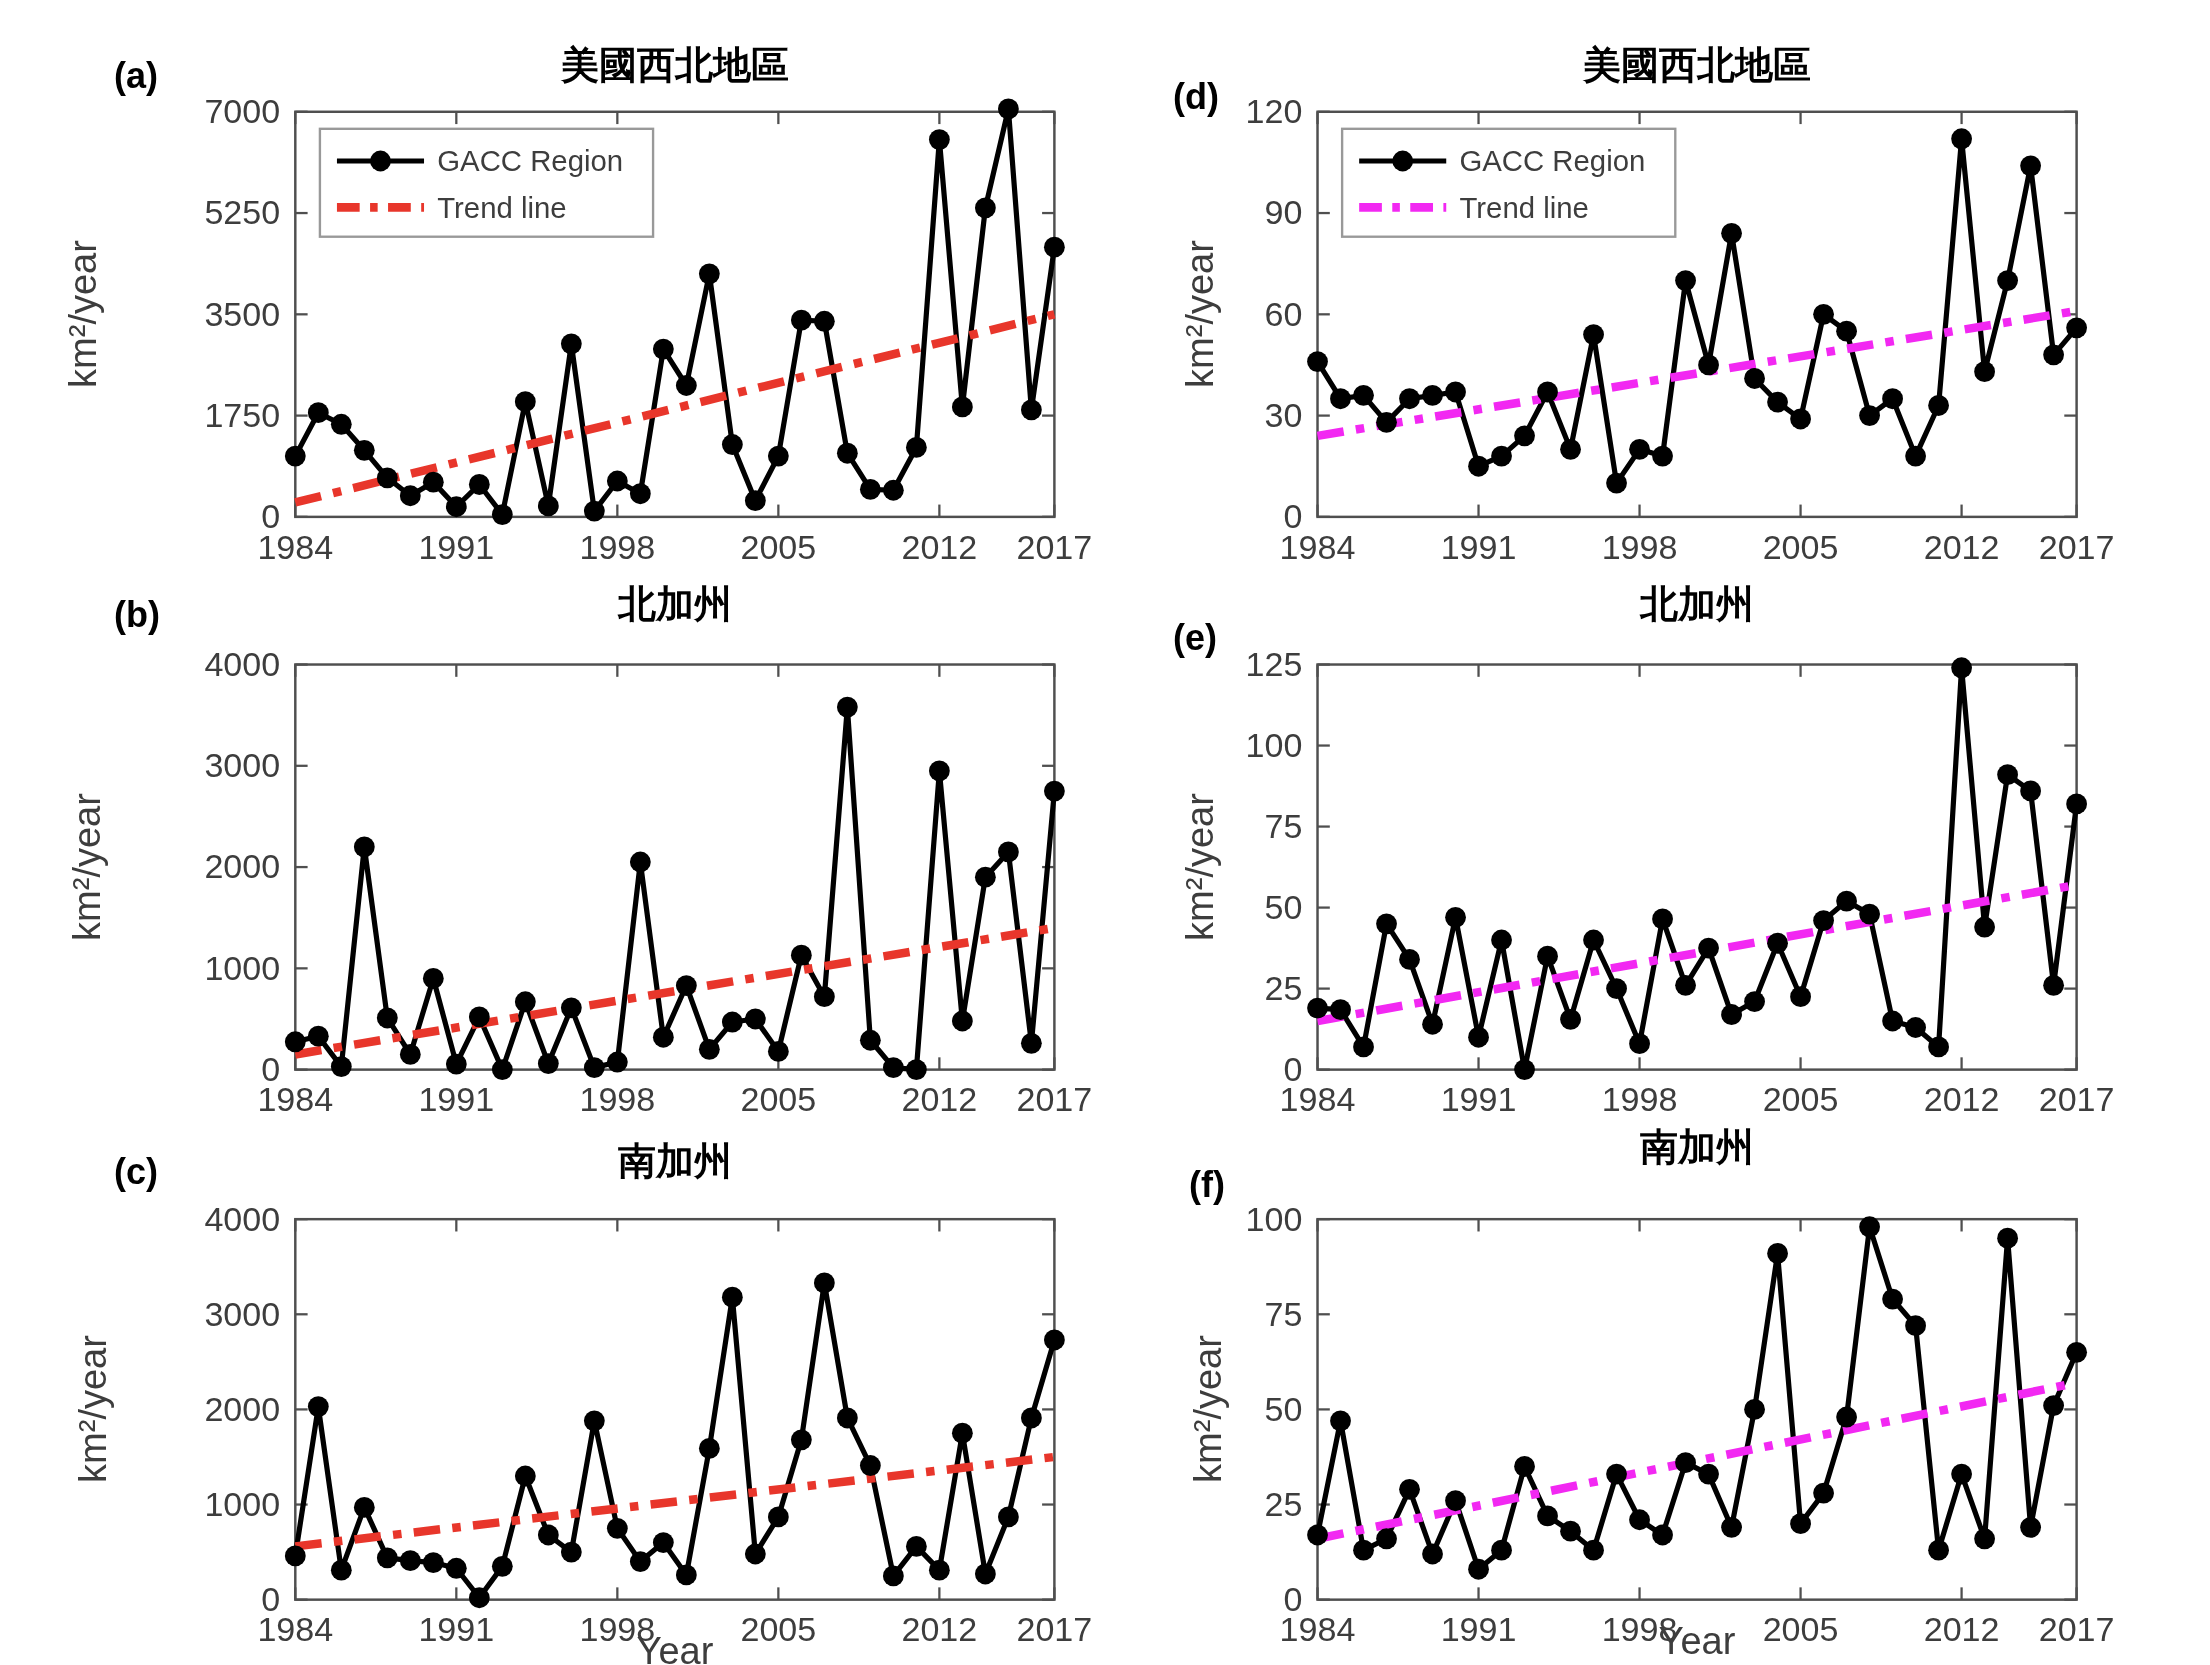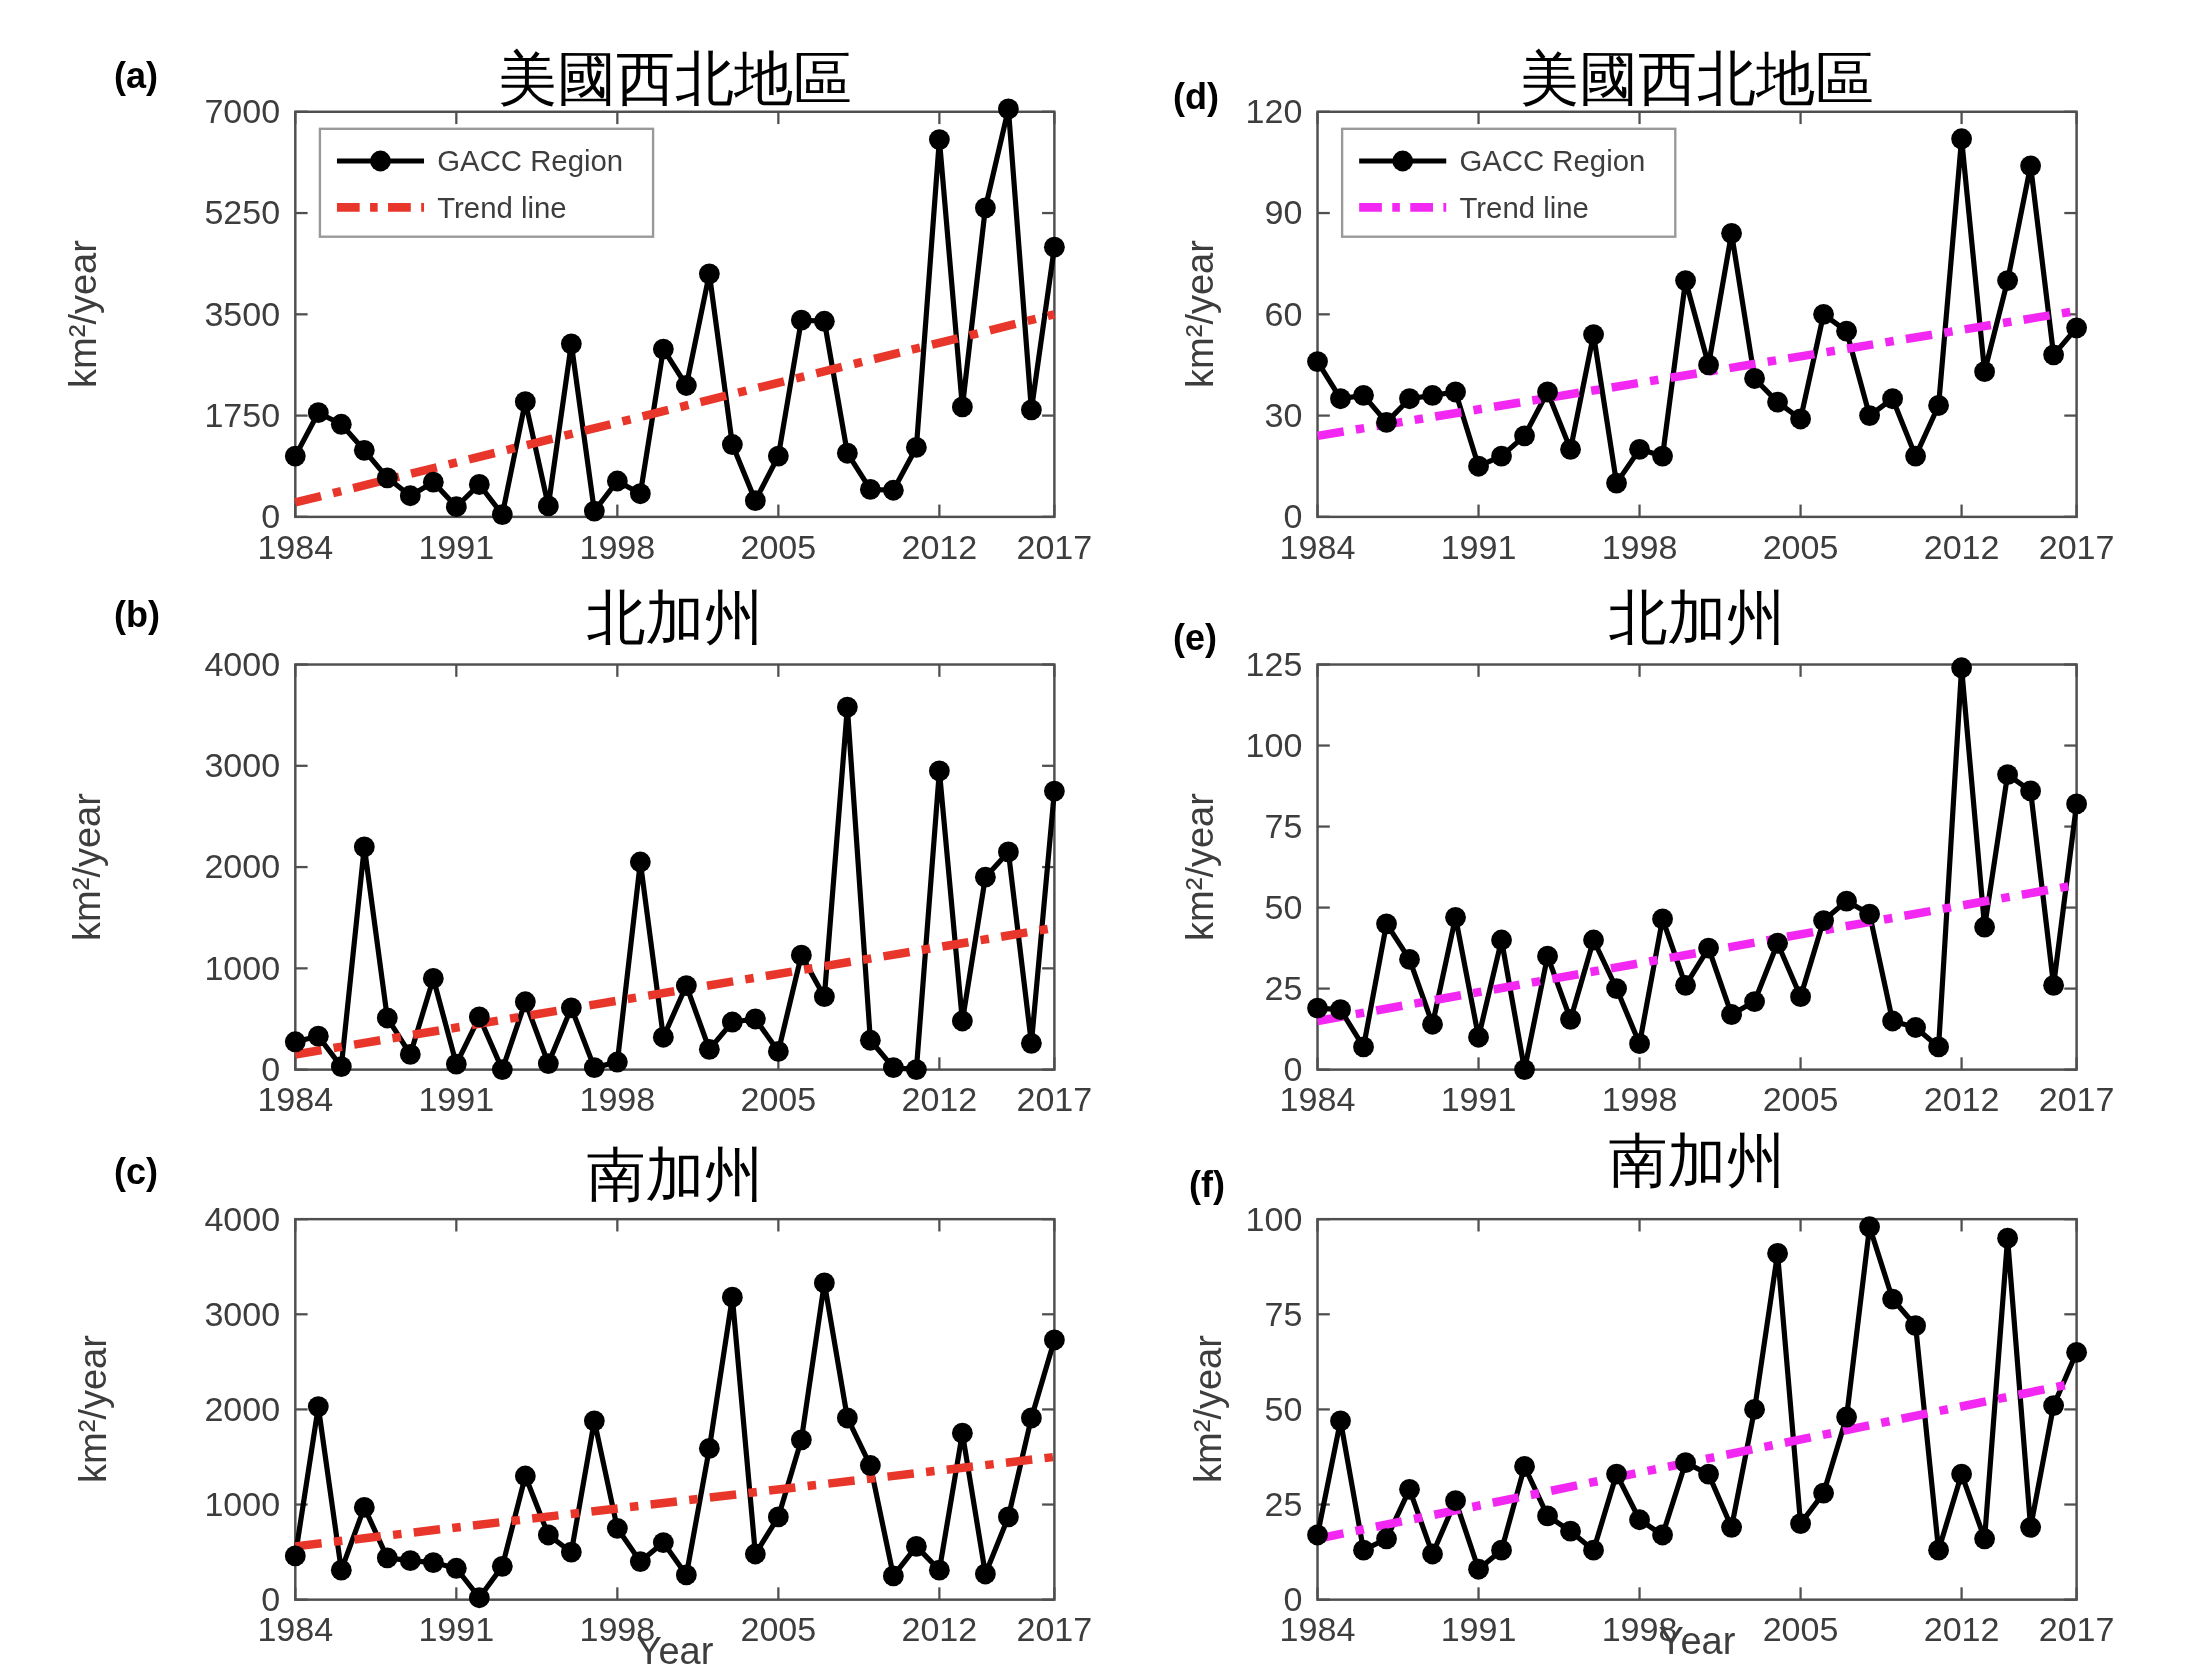--- a/index.html
+++ b/index.html
@@ -1,21 +1,21 @@
 <!DOCTYPE html>
 <html style="font-size:15px"><head>
 <meta charset="utf-8">
 <style>
   html,body{margin:0;padding:0;background:#fff;}
   #figure{position:relative;width:2211px;height:1666px;background:#ffffff;overflow:hidden;
           font-family:"Liberation Sans","DejaVu Sans",sans-serif;}
   #chart-canvas{position:absolute;left:0;top:0;}
   .panel-title{position:absolute;transform:translateX(-50%);white-space:nowrap;
-               font-family:"Liberation Serif","DejaVu Serif",serif;font-weight:400;
-               font-size:59px;color:#000;}
+               font-family:"Liberation Serif","DejaVu Serif",serif;font-weight:700;
+               font-size:38px;color:#000;}
   .panel-letter{position:absolute;font-weight:bold;font-size:36px;color:#000;}
   .ylabel{position:absolute;transform:translate(-50%,-50%) rotate(-90deg);white-space:nowrap;
           font-size:38px;color:#3d3d3d;}
   .xlabel{position:absolute;transform:translateX(-50%);font-size:38px;color:#3d3d3d;}
 </style>
 </head>
 <body>
 
 <div id="figure">
   <svg id="chart-canvas" width="2211" height="1666" viewBox="0 0 2336 1760">

